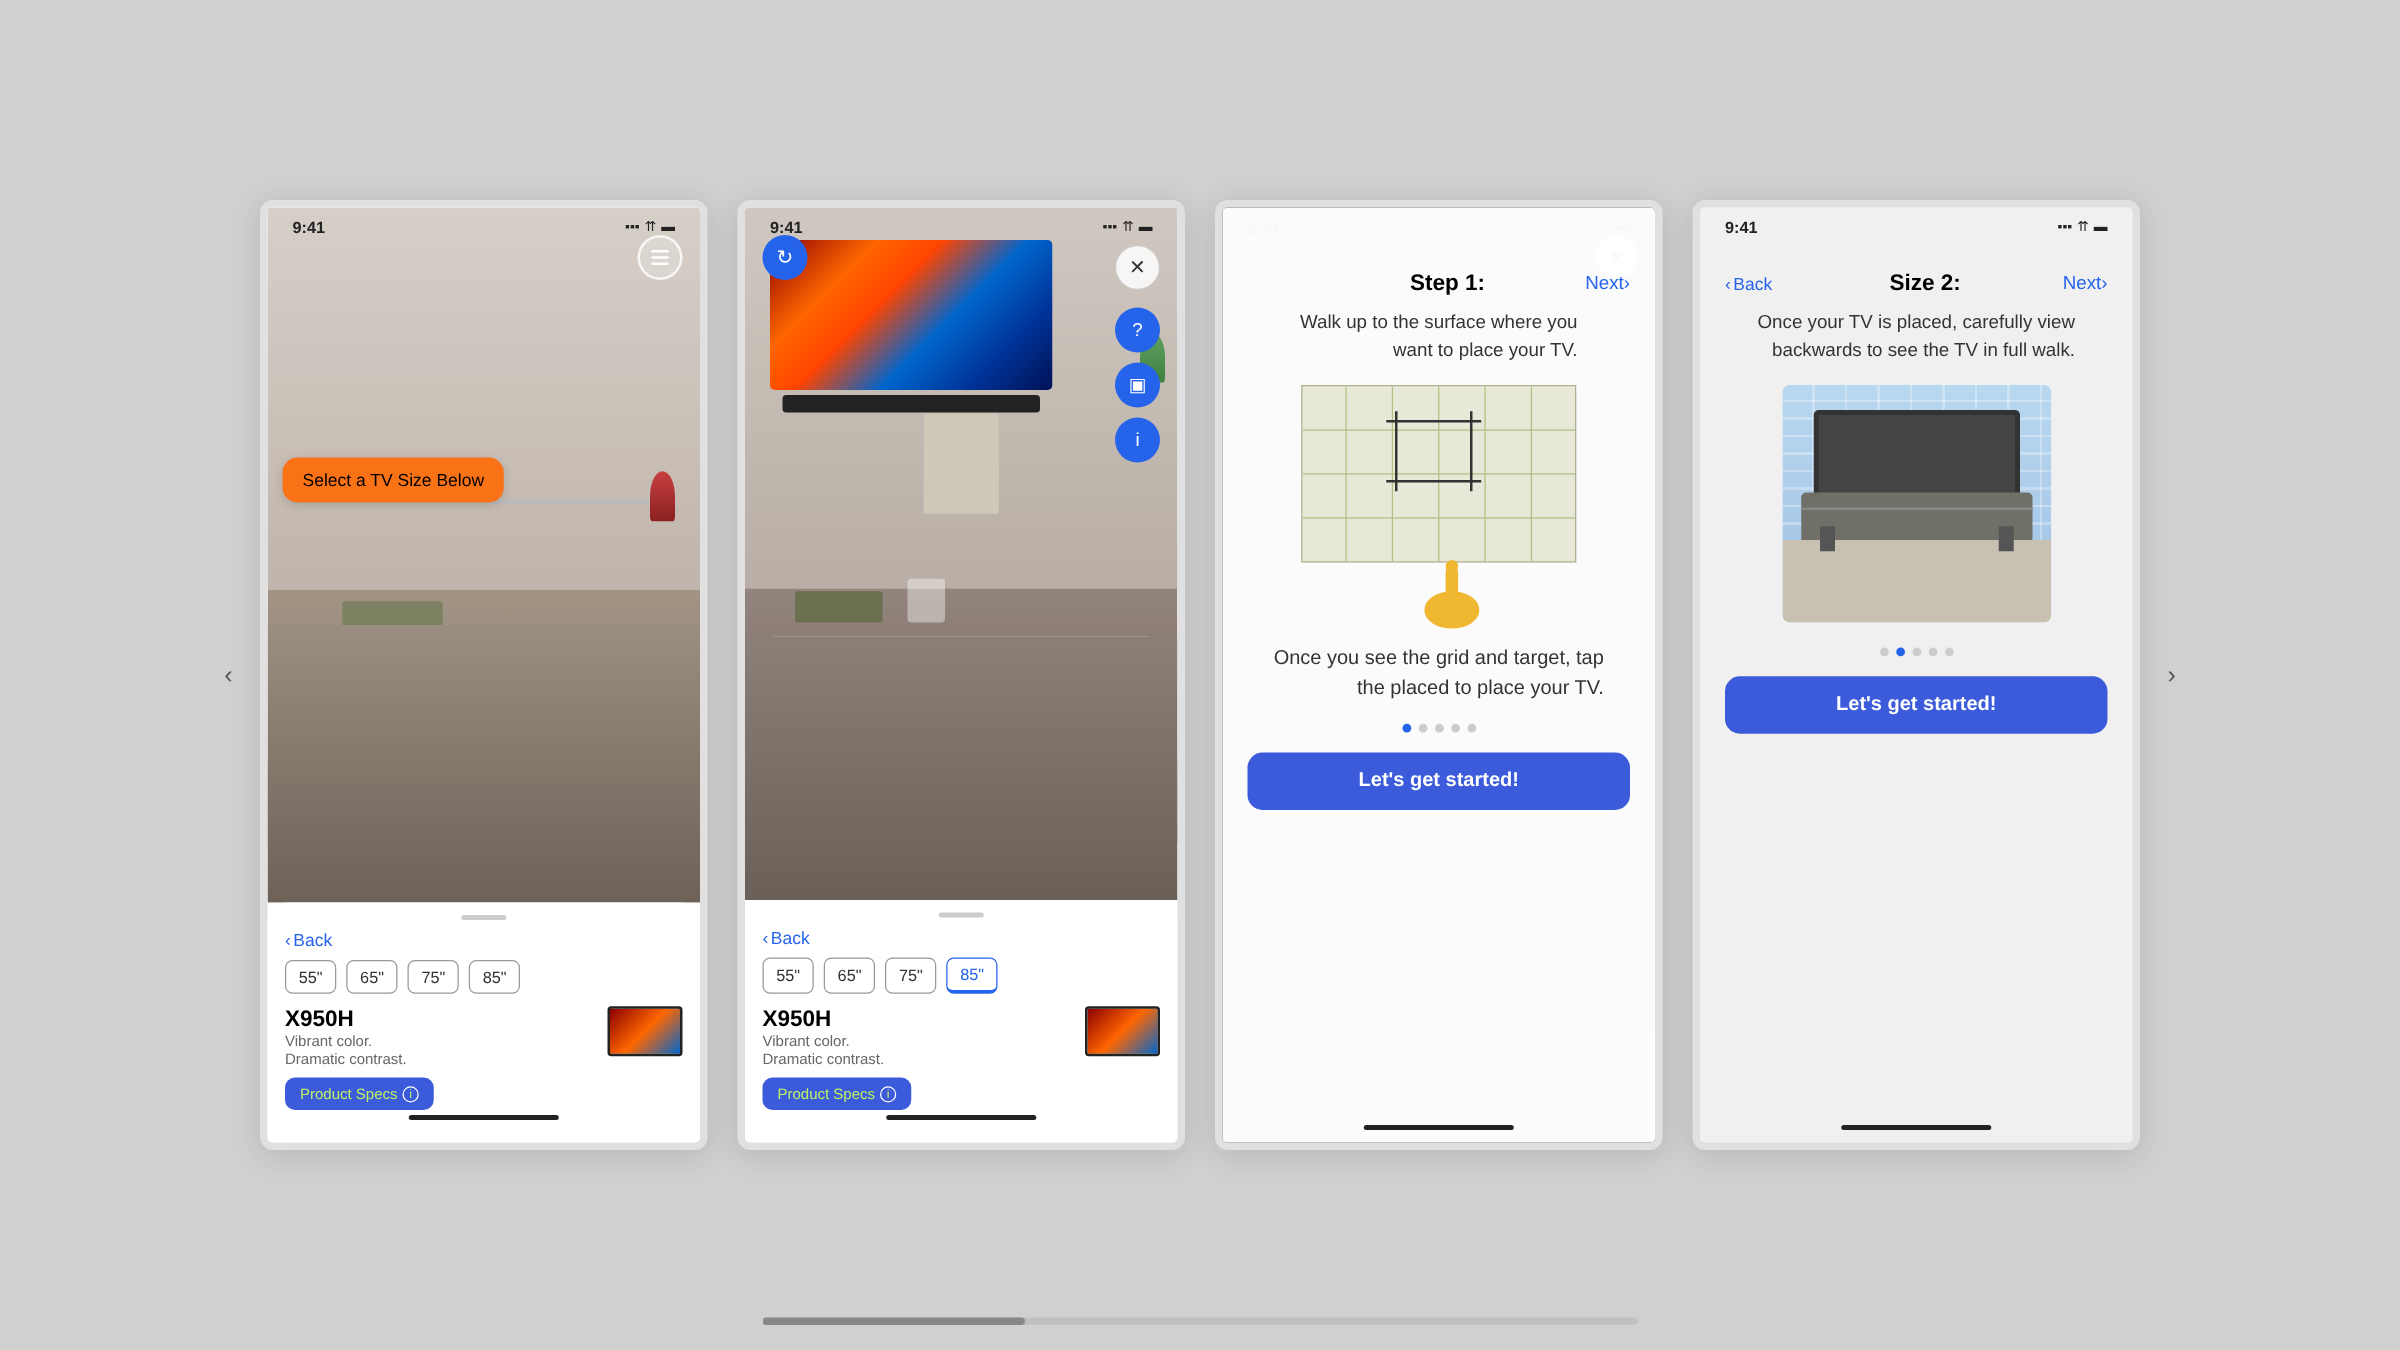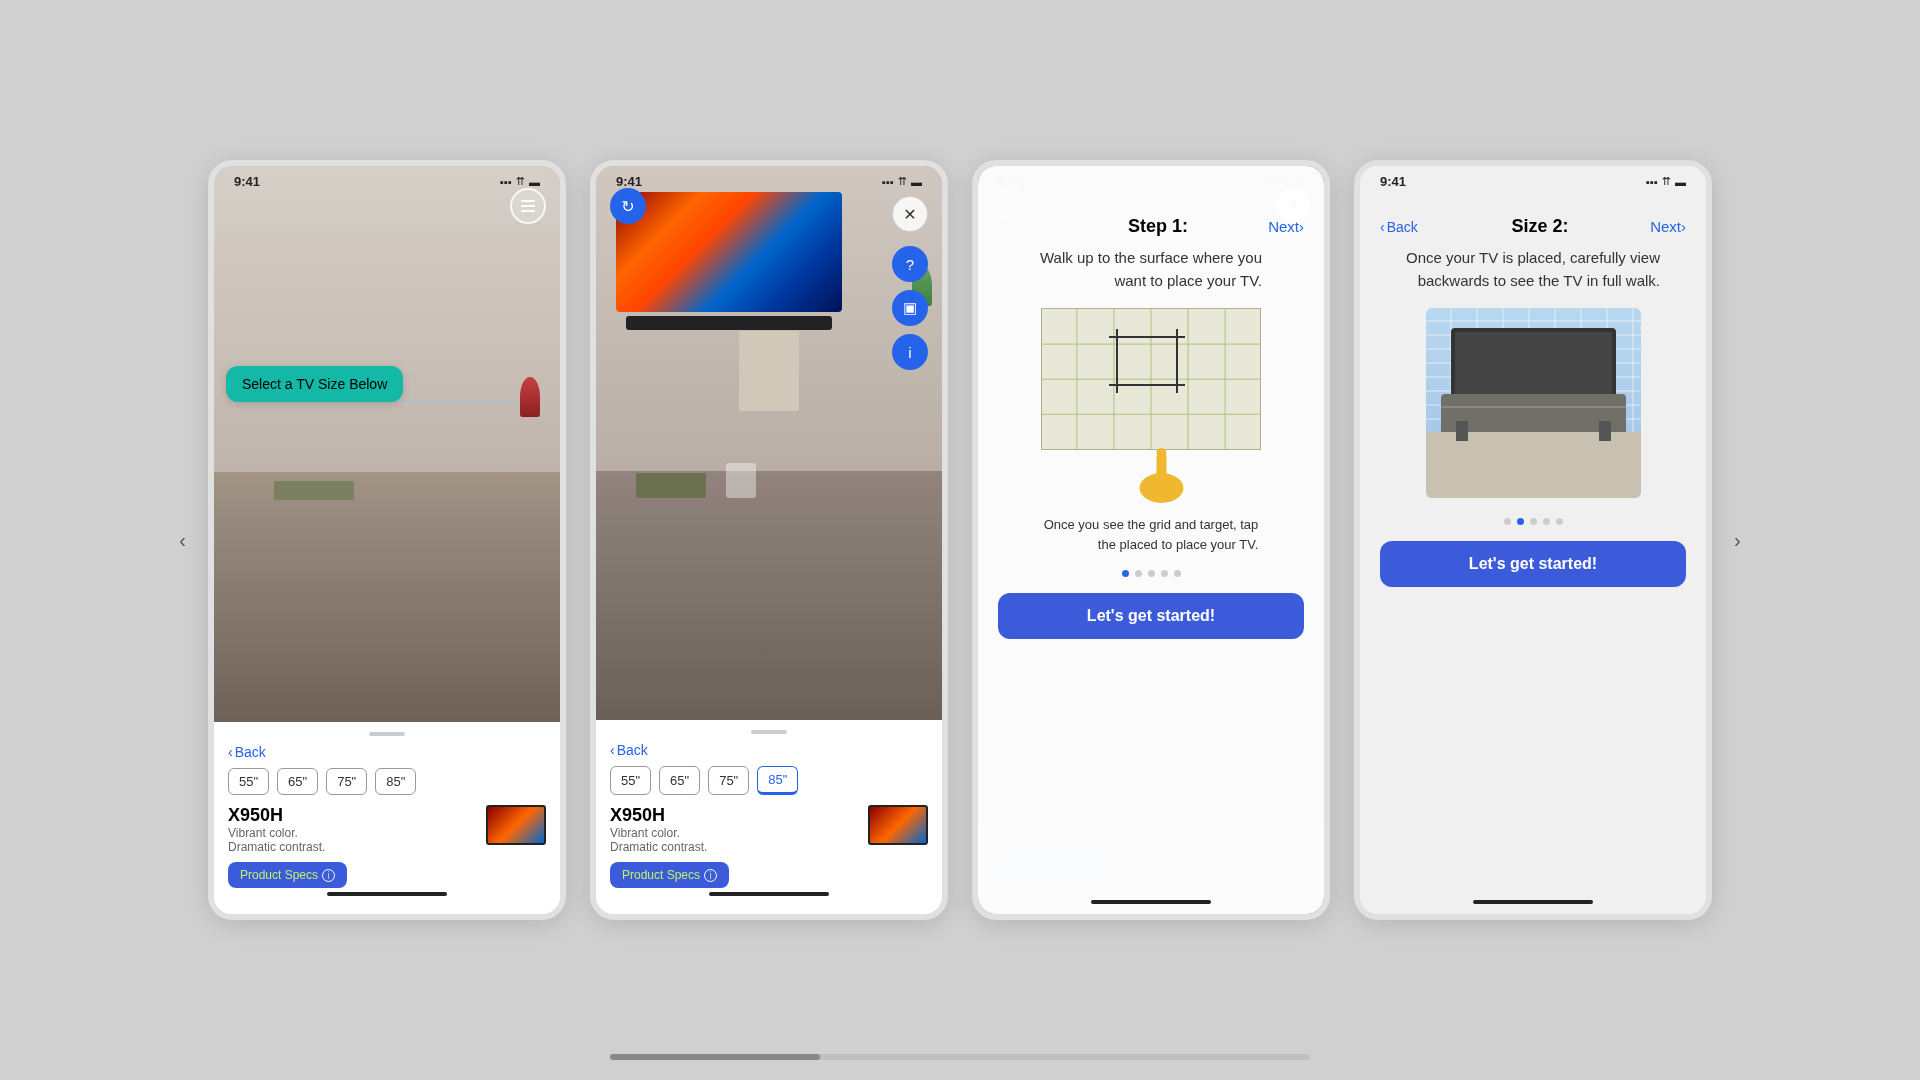--- a/index.html
+++ b/index.html
@@ -25,21 +25,21 @@
       font-size: 20px;
       color: #555;
       padding: 10px;
       cursor: pointer;
     }
     
     .phone {
       width: 358px;
       height: 760px;
       background: #fff;
-      border-radius: 24px;
+      border-radius: 10px;
       border: 6px solid #e0e0e0;
       overflow: hidden;
       position: relative;
       margin: 0 12px;
       box-shadow: 0 4px 24px rgba(0,0,0,0.13);
       display: flex;
       flex-direction: column;
     }
     
     .status-bar {
@@ -85,21 +85,21 @@
       position: absolute;
       bottom: 0; left: 0; right: 0;
       height: 45%;
       background: linear-gradient(180deg, #8a7e74 0%, #6e6258 100%);
     }
     
     .tooltip-bubble {
       position: absolute;
       top: 36%;
       left: 12px;
-      background: #14b8a6;
+      background: #f97316;
       border-radius: 12px;
       padding: 10px 16px;
       font-size: 14px;
       font-weight: 500;
       box-shadow: 0 2px 8px rgba(0,0,0,0.15);
       z-index: 5;
     }
     
     .menu-btn {
       position: absolute;
@@ -594,21 +594,21 @@
 
               <ellipse cx="27" cy="45" rx="22" ry="15" fill="#f0b830"></ellipse>
 
               <rect x="22" y="10" width="10" height="38" rx="5" fill="#f0b830"></rect>
 
               <ellipse cx="27" cy="10" rx="5" ry="5" fill="#f0b830"></ellipse>
             </svg>
           </div>
         </div>
 
-        <div class="instruction-desc" style="font-size:13px;">
+        <div class="instruction-desc" style="font-size:16px;">
           <span>Once you see the grid and target, tap</span><br>
           <span>the placed to place your TV.</span>
         </div>
 
         <div class="dots-row">
           <div class="dot active"></div>
           <div class="dot"></div>
           <div class="dot"></div>
           <div class="dot"></div>
           <div class="dot"></div>

